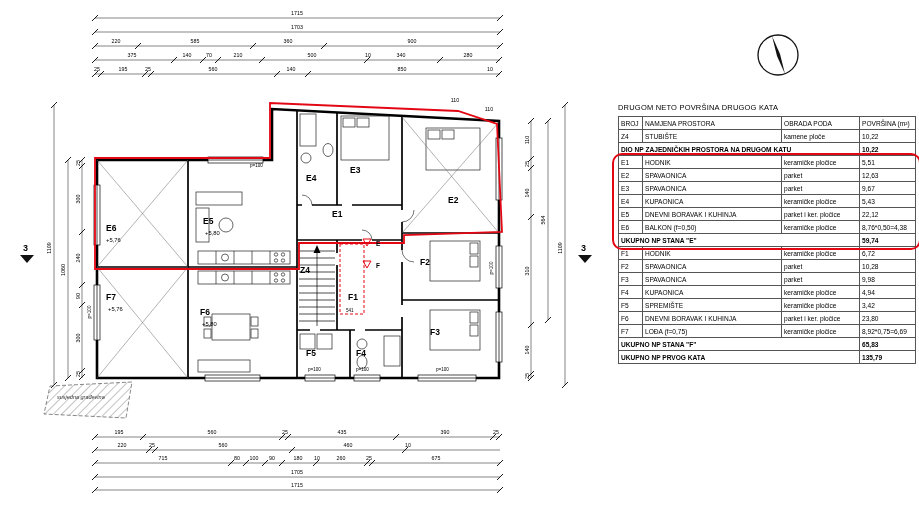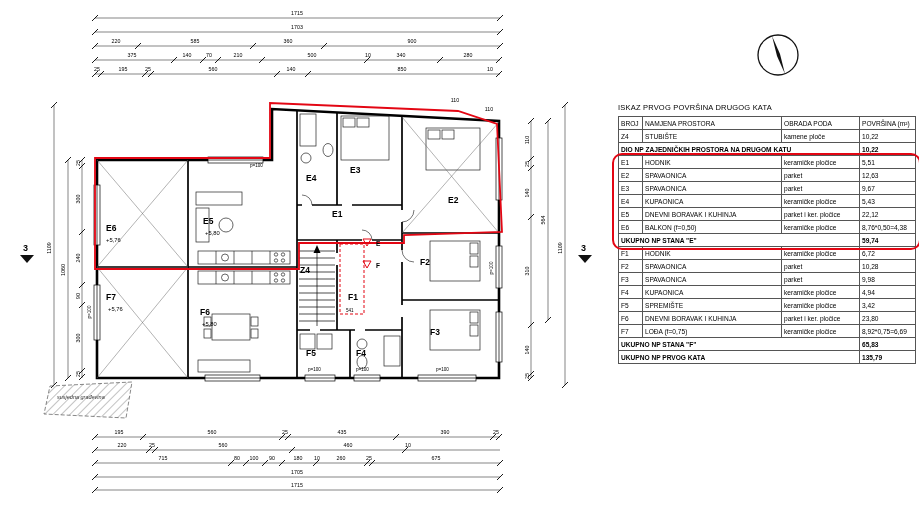--- a/index.html
+++ b/index.html
@@ -367,21 +367,21 @@
   </g>
 
   <g class="north">
     <circle cx="778" cy="55" r="20"></circle>
     <polygon points="772,36 780,54 785,74 777,56"></polygon>
   </g>
 </svg>
 
 
 <div class="table-wrap">
-  <div class="tbl-title">ISKAZ PRVOG POVRŠINA DRUGOG KATA</div>
+  <div class="tbl-title">DRUGOM NETO POVRŠINA DRUGOG KATA</div>
   <table class="area">
     <thead>
       <tr>
         <th class="c-broj">BROJ</th>
         <th class="c-nam">NAMJENA PROSTORA</th>
         <th class="c-obr">OBRADA PODA</th>
         <th class="c-pov">POVRŠINA (m²)</th>
       </tr>
     </thead>
     <tbody>

